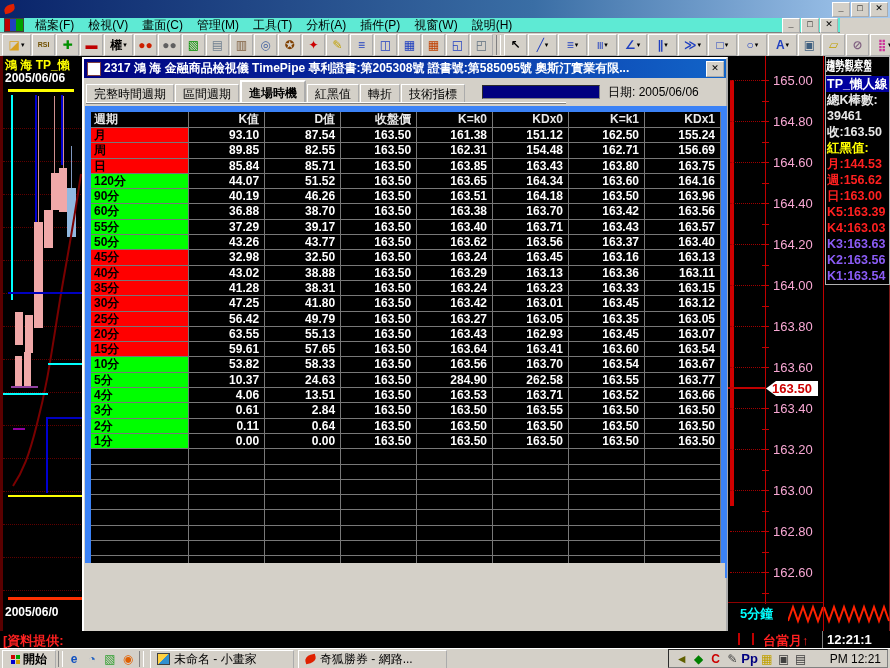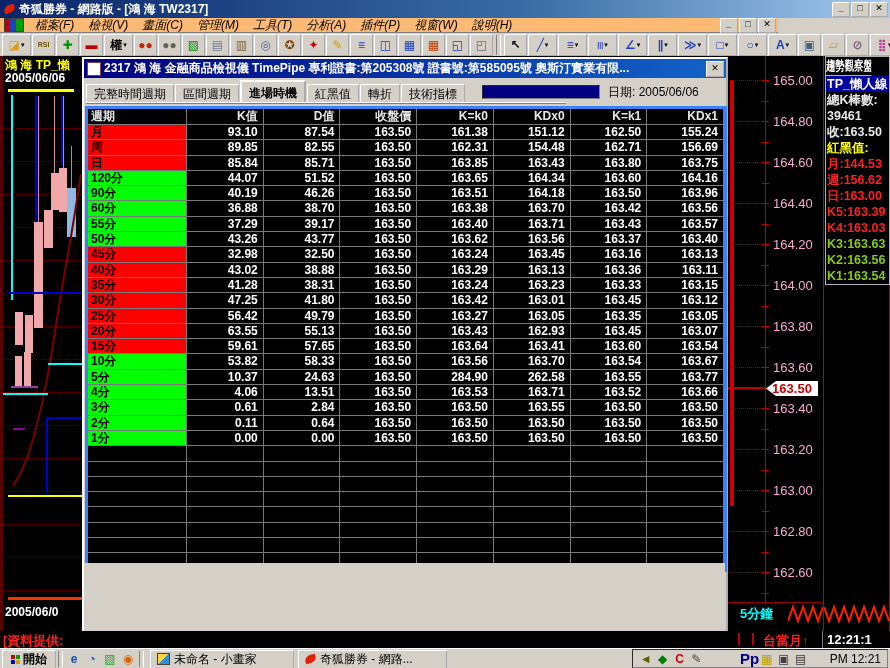--- a/index.html
+++ b/index.html
@@ -1,21 +1,21 @@
 <!DOCTYPE html>
 <html><head>
 <meta charset="utf-8">
 <style>
   html,body{margin:0;padding:0;}
   #app{position:relative;width:890px;height:668px;background:#d4d0c8;overflow:hidden;
        font-family:"Liberation Sans","DejaVu Sans",sans-serif;}
   .abs{position:absolute;}
   
   #titlebar{left:0;top:0;width:890px;height:18px;background:linear-gradient(90deg,#0a246a,#3a6ea5 60%,#a6caf0);display:flex;align-items:center;color:#fff;font-size:12px;font-weight:bold;}
-  #menubar{left:0;top:18px;width:778px;height:14px;background:#fdba74;border-bottom:1px solid #808080;display:flex;align-items:center;font-size:12px;color:#000;font-style:italic;}
+  #menubar{left:0;top:18px;width:840px;height:14px;background:#5eead4;border-bottom:1px solid #808080;display:flex;align-items:center;font-size:12px;color:#000;}
   #toolbar{left:0;top:33px;width:890px;height:23px;background:#d4d0c8;border-bottom:1px solid #808080;display:flex;align-items:center;gap:1px;padding-left:2px;}
   .winctl{width:16px;height:13px;background:#d4d0c8;border:1px outset #fff;font-size:9px;line-height:11px;text-align:center;color:#000;font-weight:bold;margin-left:1px;}
   .menu-item{padding:0 7px;}
   .tbtn{width:21px;height:20px;background:#d4d0c8;border:1px outset #fff;display:flex;align-items:center;justify-content:center;font-size:12px;font-weight:bold;flex:none;}
   .tbtn .g{line-height:1;}
   .tbtn .dd{font-size:7px;margin-left:1px;color:#000;}
   .tsep{width:3px;height:20px;border-left:1px solid #808080;border-right:1px solid #fff;margin:0 2px;flex:none;}
   
   #main{left:0;top:56px;width:890px;height:575px;background:#000;}
   
@@ -28,21 +28,21 @@
   #dialog{left:82px;top:57px;width:646px;height:581px;background:#d4d0c8;border:2px outset #fff;box-sizing:border-box;}
   #dtitle{left:0;top:0;width:642px;height:19px;background:linear-gradient(90deg,#000080,#1264c8);display:flex;align-items:center;color:#fff;font-size:12px;font-weight:bold;overflow:hidden;white-space:nowrap;}
   #dclose{position:absolute;right:2px;top:2px;width:16px;height:14px;background:#d4d0c8;border:1px outset #fff;color:#000;font-size:9px;font-weight:bold;text-align:center;line-height:12px;}
   #tabstrip{left:0;top:19px;width:642px;height:26px;background:#d4d0c8;display:flex;align-items:flex-end;padding-left:2px;box-sizing:border-box;position:absolute;}
   .tab{height:19px;padding:0 7px;border:1px outset #fff;border-bottom:none;background:#d4d0c8;font-size:12px;display:flex;align-items:center;margin-right:1px;color:#000;white-space:nowrap;}
   .tab.active{height:22px;font-weight:bold;background:#d4d0c8;border:2px outset #fff;border-bottom:none;}
   #tabunderline{position:absolute;left:2px;top:43px;width:480px;border-top:1px solid #fff;border-bottom:1px solid #808080;height:0;}
   #dprogress{position:absolute;left:398px;top:26px;width:116px;height:12px;background:#000080;border:1px inset #808080;}
   #ddate{position:absolute;left:524px;top:25px;font-size:12px;color:#000;white-space:nowrap;}
   
-  #ktable{position:absolute;left:1px;top:47px;width:642px;background:#000;border:3px solid #3b82f6;box-sizing:border-box;}
+  #ktable{position:absolute;left:1px;top:47px;width:642px;background:#000;border:6px solid #3b82f6;box-sizing:border-box;}
   .trow{display:flex;height:15.3px;}
   .trow.hdr{height:16px;}
   .tc{box-sizing:border-box;border-right:1px solid #787878;border-bottom:1px solid #787878;font-size:12px;font-weight:bold;color:#fff;text-align:right;padding-right:5px;line-height:14px;overflow:hidden;white-space:nowrap;background:#000;}
   .tc.period{width:100px;text-align:left;padding-left:3px;padding-right:0;color:#000;}
   .tc.val{width:77.4px;}
   .hdr .tc{color:#e8e8e8;}
   .hdr .tc.period{color:#e8e8e8;background:#000;}
   .p-red{background:#ff0000!important;}
   .p-green{background:#00ff00!important;}
   #dgray{position:absolute;left:1px;top:504px;width:640px;height:73px;background:#d4d0c8;}
@@ -58,21 +58,21 @@
   #tflabel{position:absolute;left:12px;top:549px;color:#00ffff;font-size:13px;font-weight:bold;}
   
   #rpanel{left:823px;top:56px;width:67px;height:575px;background:#000;border-left:1px solid #c00000;border-right:1px solid #7f1d1d;box-sizing:border-box;}
   #rpanel-box{position:absolute;left:1px;top:0;width:63px;border:1px solid #b0b0b0;background:#000;}
   #rpanel-hdr{height:18px;color:#fff;font-size:13px;font-weight:bold;white-space:nowrap;overflow:hidden;border-bottom:1px solid #b0b0b0;line-height:18px;transform-origin:left;display:block;}
   .pline{height:16px;font-size:12.5px;font-weight:bold;line-height:16px;white-space:nowrap;overflow:hidden;padding-left:1px;}
   .pl-sel{background:#0000a0;color:#fff;}
   .pl-white{color:#e8e8e8;}
   .pl-yellow{color:#ffff00;}
   .pl-red{color:#ff2020;}
-  .pl-green{color:#84cc16;}
+  .pl-green{color:#8b5cf6;}
   
   #statusbar{left:0;top:631px;width:890px;height:17px;background:#000;color:#ff2020;font-size:13px;font-weight:bold;}
   #status-left{position:absolute;left:3px;top:1px;white-space:nowrap;}
   #status-market{position:absolute;left:763px;top:1px;color:#ff2020;}
   #status-time{position:absolute;left:827px;top:1px;color:#fff;}
   .sbar-tick{position:absolute;top:2px;width:2px;height:12px;background:#c00000;}
   #status-div{position:absolute;left:822px;top:0;width:1px;height:17px;background:#808080;}
   
   #taskbar{left:0;top:648px;width:890px;height:20px;background:#d4d0c8;border-top:1px solid #fff;display:flex;align-items:center;font-size:12px;}
   #startbtn{width:52px;height:17px;border:1px outset #fff;background:#d4d0c8;display:flex;align-items:center;justify-content:center;gap:3px;font-weight:bold;margin-left:2px;flex:none;}
@@ -84,21 +84,20 @@
   #trayclock{font-size:12px;margin-left:20px;white-space:nowrap;}
   .swoosh{width:11px;height:8px;background:#e02000;border-radius:60% 0 60% 0;transform:rotate(-15deg);flex:none;}
 </style>
 </head>
 <body>
 
 <div id="app">
 
   <div class="abs" id="titlebar">
     <span class="swoosh" style="margin:0 4px;"></span>
-    <span>奇狐勝券 - 網路版 - [鴻  海 TW2317]</span>
     <span style="flex:1"></span>
     <span class="winctl">_</span>
     <span class="winctl">□</span>
     <span class="winctl" style="margin-right:2px;">✕</span>
   </div>
 
   <div class="abs" id="menubar">
     <span style="width:18px;height:12px;background:linear-gradient(90deg,#c00000 30%,#2040c0 30% 60%,#00a000 60%);border:1px solid #404040;margin:0 4px;flex:none;"></span>
     <span id="menu-items" style="display:flex;">
         <span class="menu-item">檔案(F)</span>
@@ -746,21 +745,21 @@
       <span class="swoosh"></span>
       <span>奇狐勝券 - 網路...</span>
     </span>
   </div>
   <div id="tray">
     <span id="trayicons" style="display:flex;gap:3px;">
         <span class="qlicon" style="color: rgb(96, 96, 0); width: 14px;">◄</span>
         <span class="qlicon" style="color: rgb(0, 128, 0); width: 14px;">◆</span>
         <span class="qlicon" style="color: rgb(204, 0, 0); width: 14px;">C</span>
         <span class="qlicon" style="color: rgb(64, 64, 64); width: 14px;">✎</span>
-        <span class="qlicon" style="color: rgb(0, 0, 128); width: 14px; font-size: 15px; margin-left: 36px;">Pp</span>
+        <span class="qlicon" style="color: rgb(0, 0, 128); width: 14px; font-size: 13px;">Pp</span>
         <span class="qlicon" style="color: rgb(192, 160, 0); width: 14px;">▦</span>
         <span class="qlicon" style="color: rgb(64, 64, 64); width: 14px;">▣</span>
         <span class="qlicon" style="color: rgb(64, 64, 64); width: 14px;">▤</span>
       </span>
     <span id="trayclock">PM 12:21</span>
   </div>
 
 </div>
 
 </body></html>

